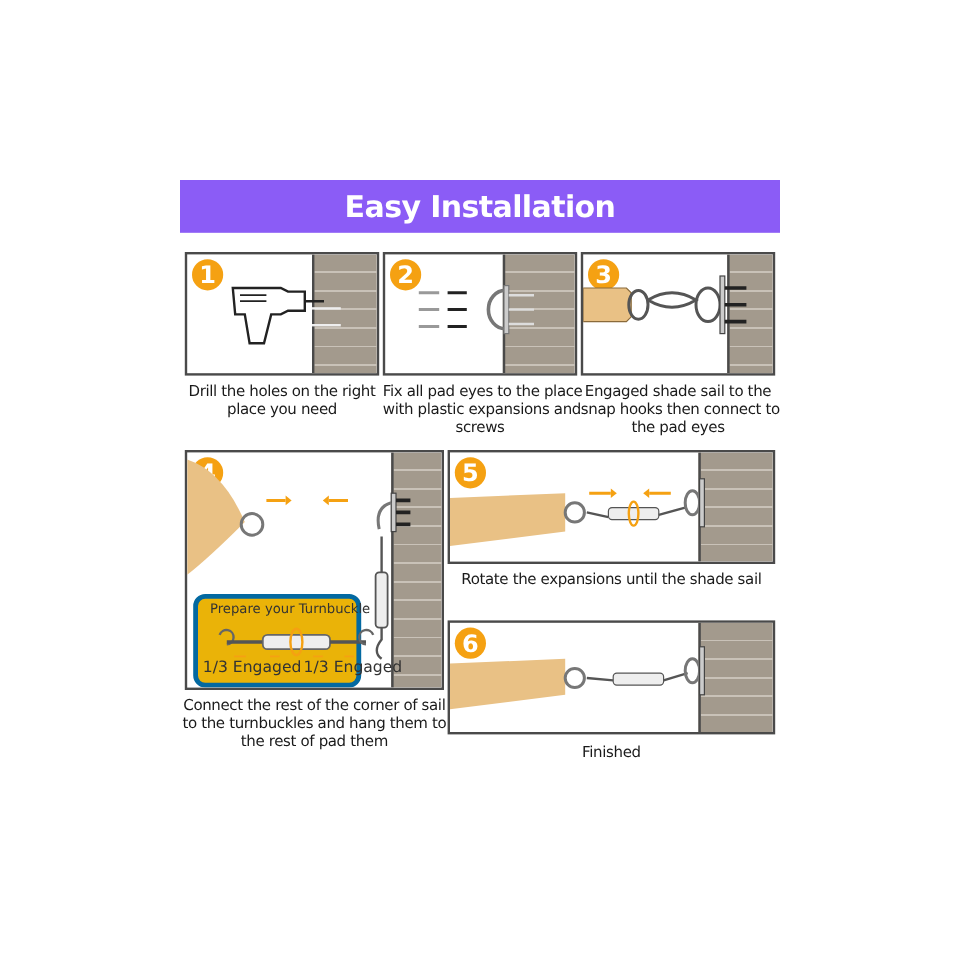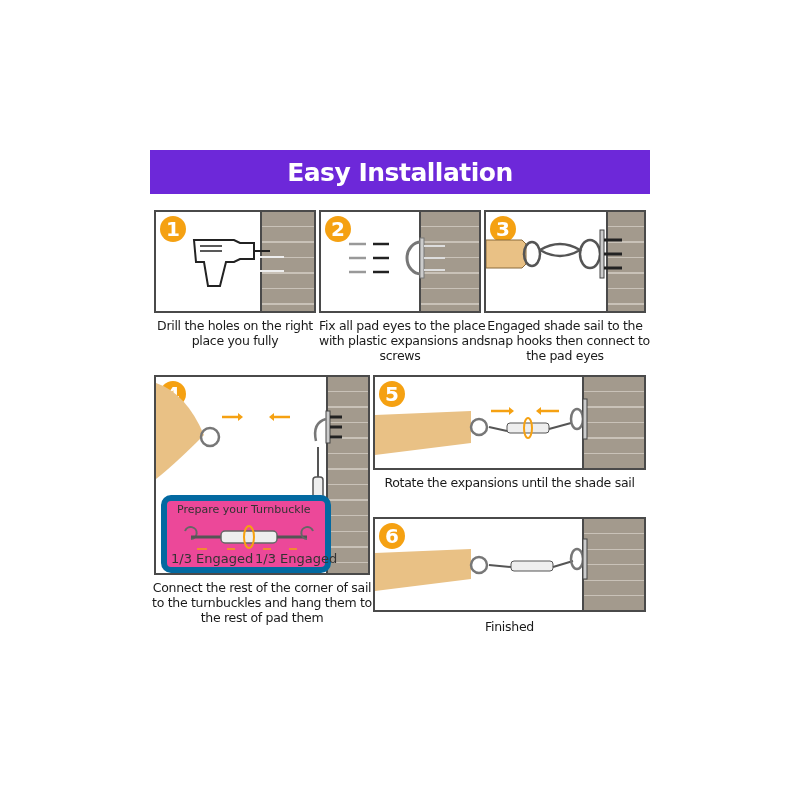--- a/index.html
+++ b/index.html
@@ -1,28 +1,28 @@
 <!DOCTYPE html>
 <html><head>
 <meta charset="utf-8">
 <style>
   html, body { margin:0; padding:0; background:#ffffff; }
   body { width:800px; height:800px; position:relative; overflow:hidden; font-family:"Liberation Sans", sans-serif; color:#1a1a1a; }
-  .banner { position:absolute; left:150px; top:150px; width:500px; height:44px; background:#6d28d9; display:flex; align-items:center; justify-content:center; }
+  .banner { position:absolute; left:150px; top:150px; width:500px; height:44px; background:#8b5cf6; display:flex; align-items:center; justify-content:center; }
   .banner span { color:#fff; font-size:25px; font-weight:bold; font-family:"DejaVu Sans", sans-serif; letter-spacing:-0.5px; }
   .panel { position:absolute; border:2px solid #4a4a4a; background:#fff; overflow:hidden; box-sizing:border-box; }
   .wall { position:absolute; top:0; bottom:0; right:0; background:#a39a8d; border-left:2px solid #4a4a4a;
     background-image:
       repeating-linear-gradient(to bottom, transparent 0, transparent 14px, #c9c2b8 14px, #c9c2b8 15.5px);
   }
   .badge { position:absolute; left:4px; top:4px; width:26px; height:26px; border-radius:50%; background:#f5a112; color:#fff; font-weight:bold; font-size:20px; display:flex; align-items:center; justify-content:center; font-family:"DejaVu Sans", sans-serif; }
   .caption { position:absolute; text-align:center; font-size:12.5px; line-height:15px; color:#1a1a1a; font-family:"DejaVu Sans", sans-serif; letter-spacing:-0.3px; }
   .caption div { white-space:nowrap; }
   svg { position:absolute; overflow:visible; }
-  .prep-box { position:absolute; left:5px; top:118px; width:170px; height:78px; background:#ec4899; border:6px solid #0369a1; border-radius:10px; box-sizing:border-box; }
+  .prep-box { position:absolute; left:5px; top:118px; width:140px; height:78px; background:#eab308; border:4px solid #0369a1; border-radius:10px; box-sizing:border-box; }
   .prep-title { position:absolute; left:10px; top:2px; font-size:11px; color:#333; font-family:"DejaVu Sans", sans-serif; white-space:nowrap; }
   .prep-lbl { position:absolute; top:50px; font-size:13px; color:#333; font-family:"DejaVu Sans", sans-serif; white-space:nowrap; }
 </style>
 </head>
 <body>
 
 <div class="banner">
   <span>Easy Installation</span>
 </div>
 
@@ -33,21 +33,21 @@
     <path d="M8 8 h40 l6 3 h14 v16 h-14 l-6 3 h-8 l-6 24 h-12 l-4-24 h-8 z" fill="#fff" stroke="#222" stroke-width="2"></path>
     <line x1="14" y1="14" x2="36" y2="14" stroke="#222" stroke-width="1.5"></line>
     <line x1="14" y1="19" x2="36" y2="19" stroke="#222" stroke-width="1.5"></line>
     <line x1="68" y1="19" x2="84" y2="19" stroke="#222" stroke-width="2"></line>
   </svg>
   <div style="position:absolute;left:104px;top:44px;width:24px;height:2px;background:#eee;"></div>
   <div style="position:absolute;left:104px;top:58px;width:24px;height:2px;background:#eee;"></div>
 </div>
 <div class="caption" style="left:154px;top:318px;width:162px;">
   <div>Drill the holes on the right</div>
-  <div>place you fully</div>
+  <div>place you need</div>
 </div>
 
 <div class="panel" style="left:319px;top:210px;width:162px;height:103px;">
   <div class="wall" style="width:58px;"></div>
   <div class="badge">2</div>
   <svg width="160" height="100" style="left:0;top:0;">
     <g stroke-width="2.5">
       <line x1="28" y1="32" x2="45" y2="32" stroke="#999"></line>
         <line x1="52" y1="32" x2="68" y2="32" stroke="#222"></line>
       <line x1="28" y1="46" x2="45" y2="46" stroke="#999"></line>

